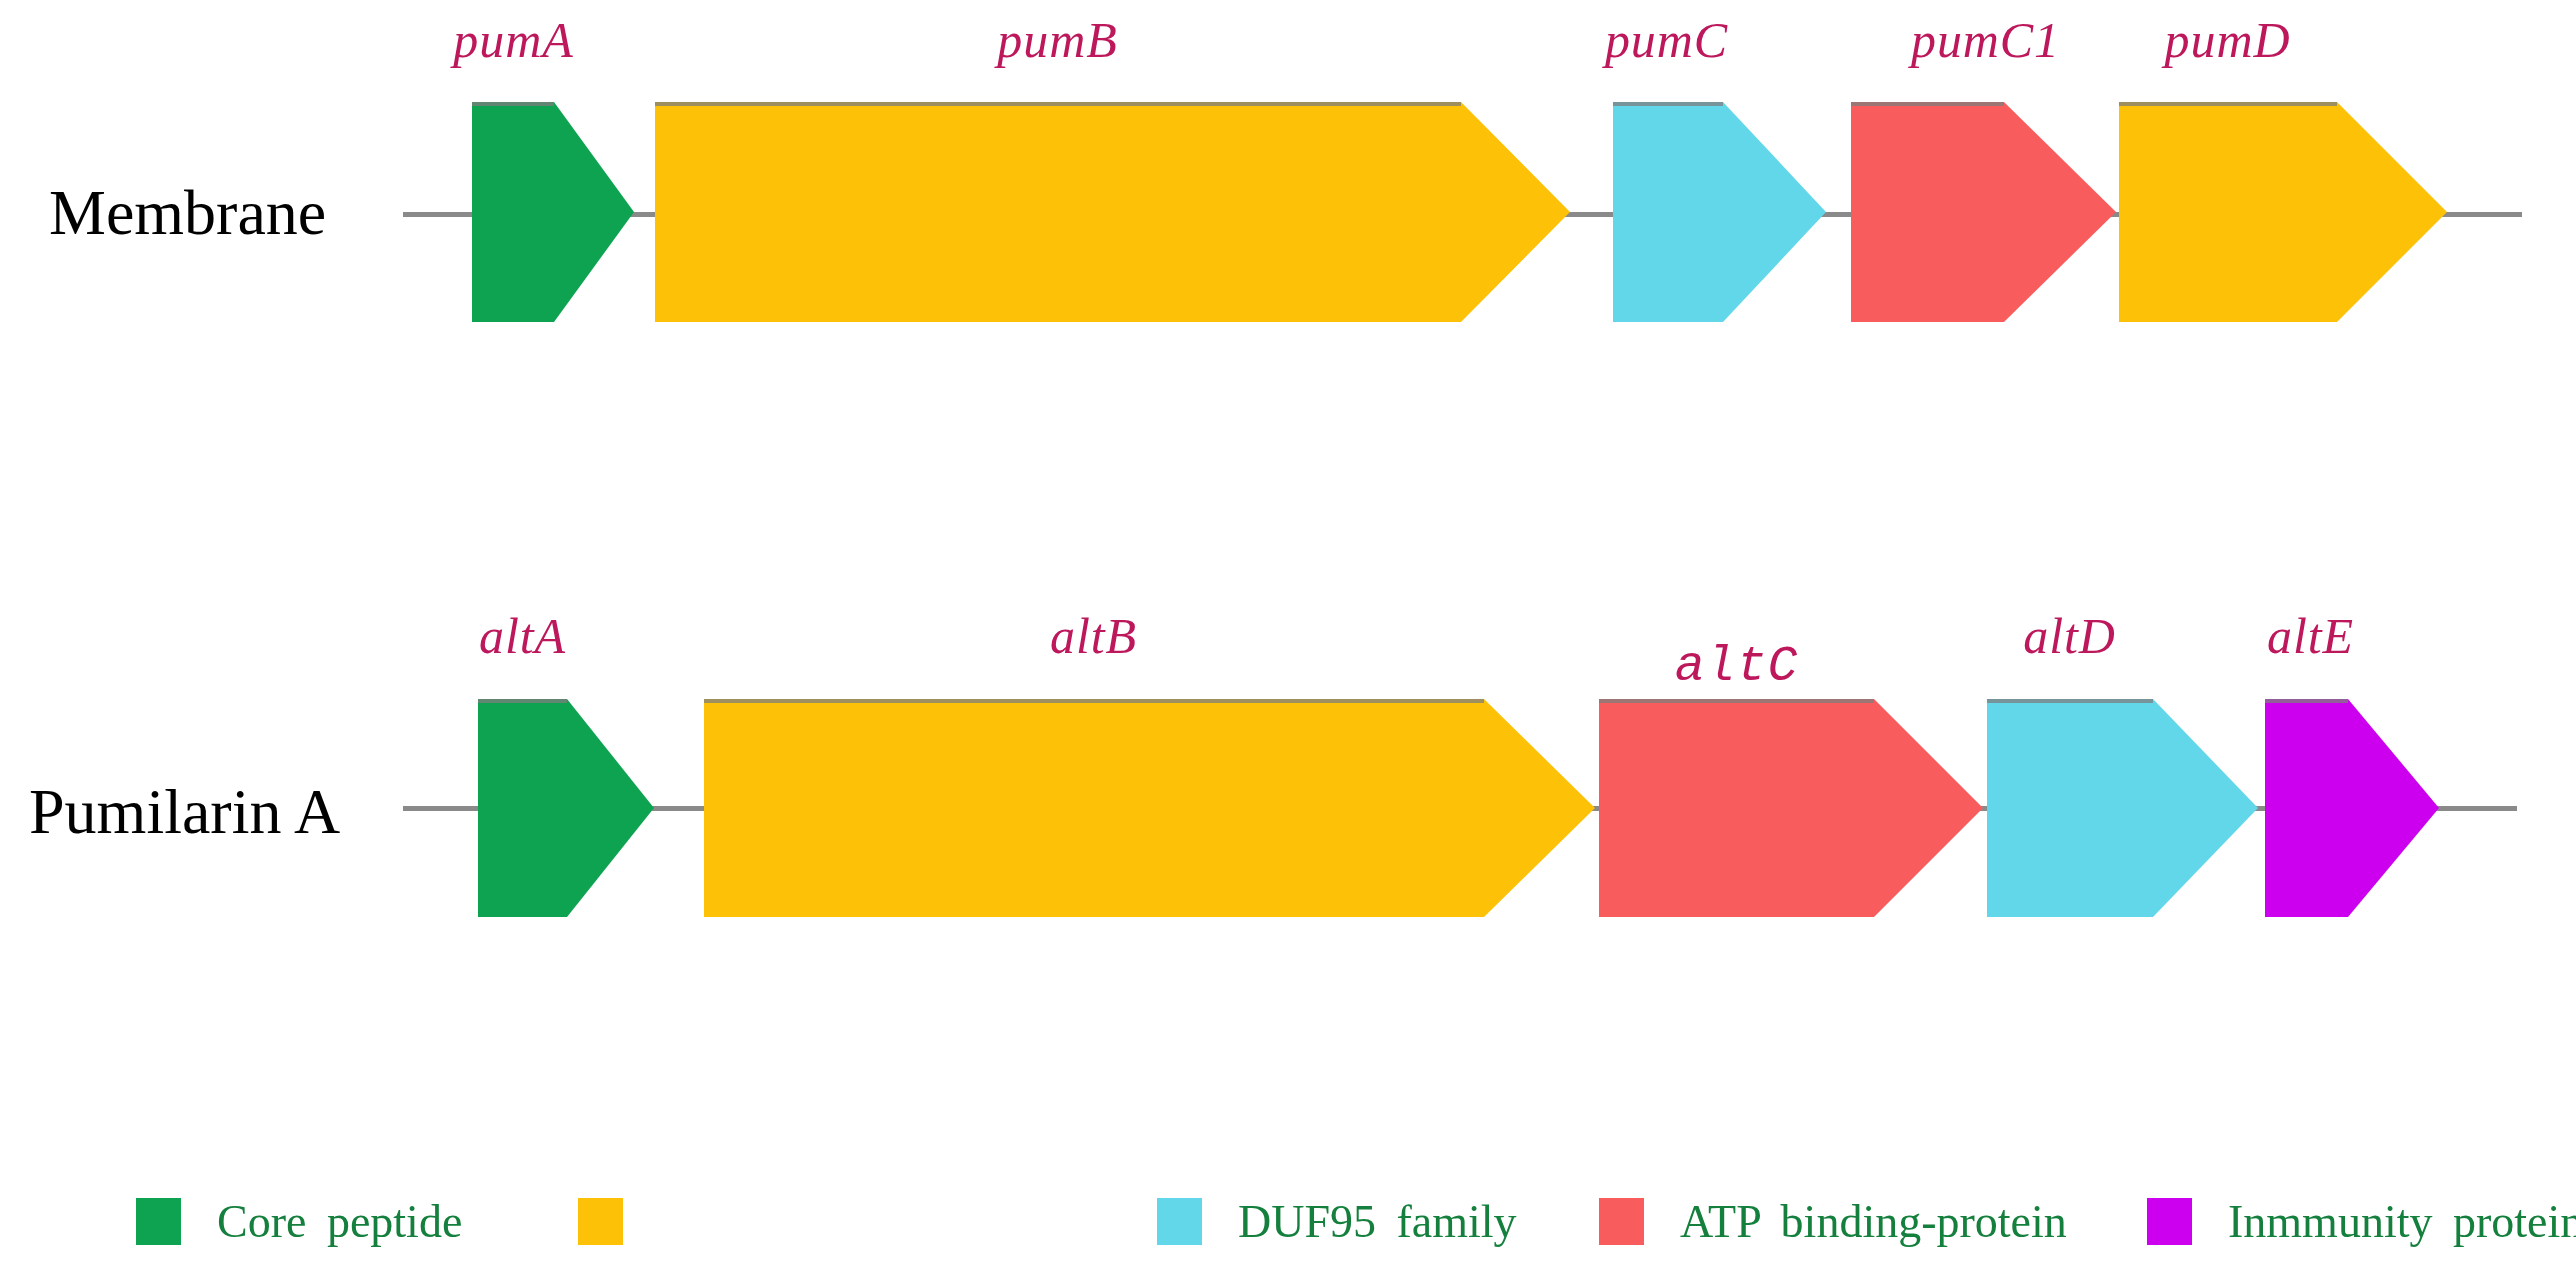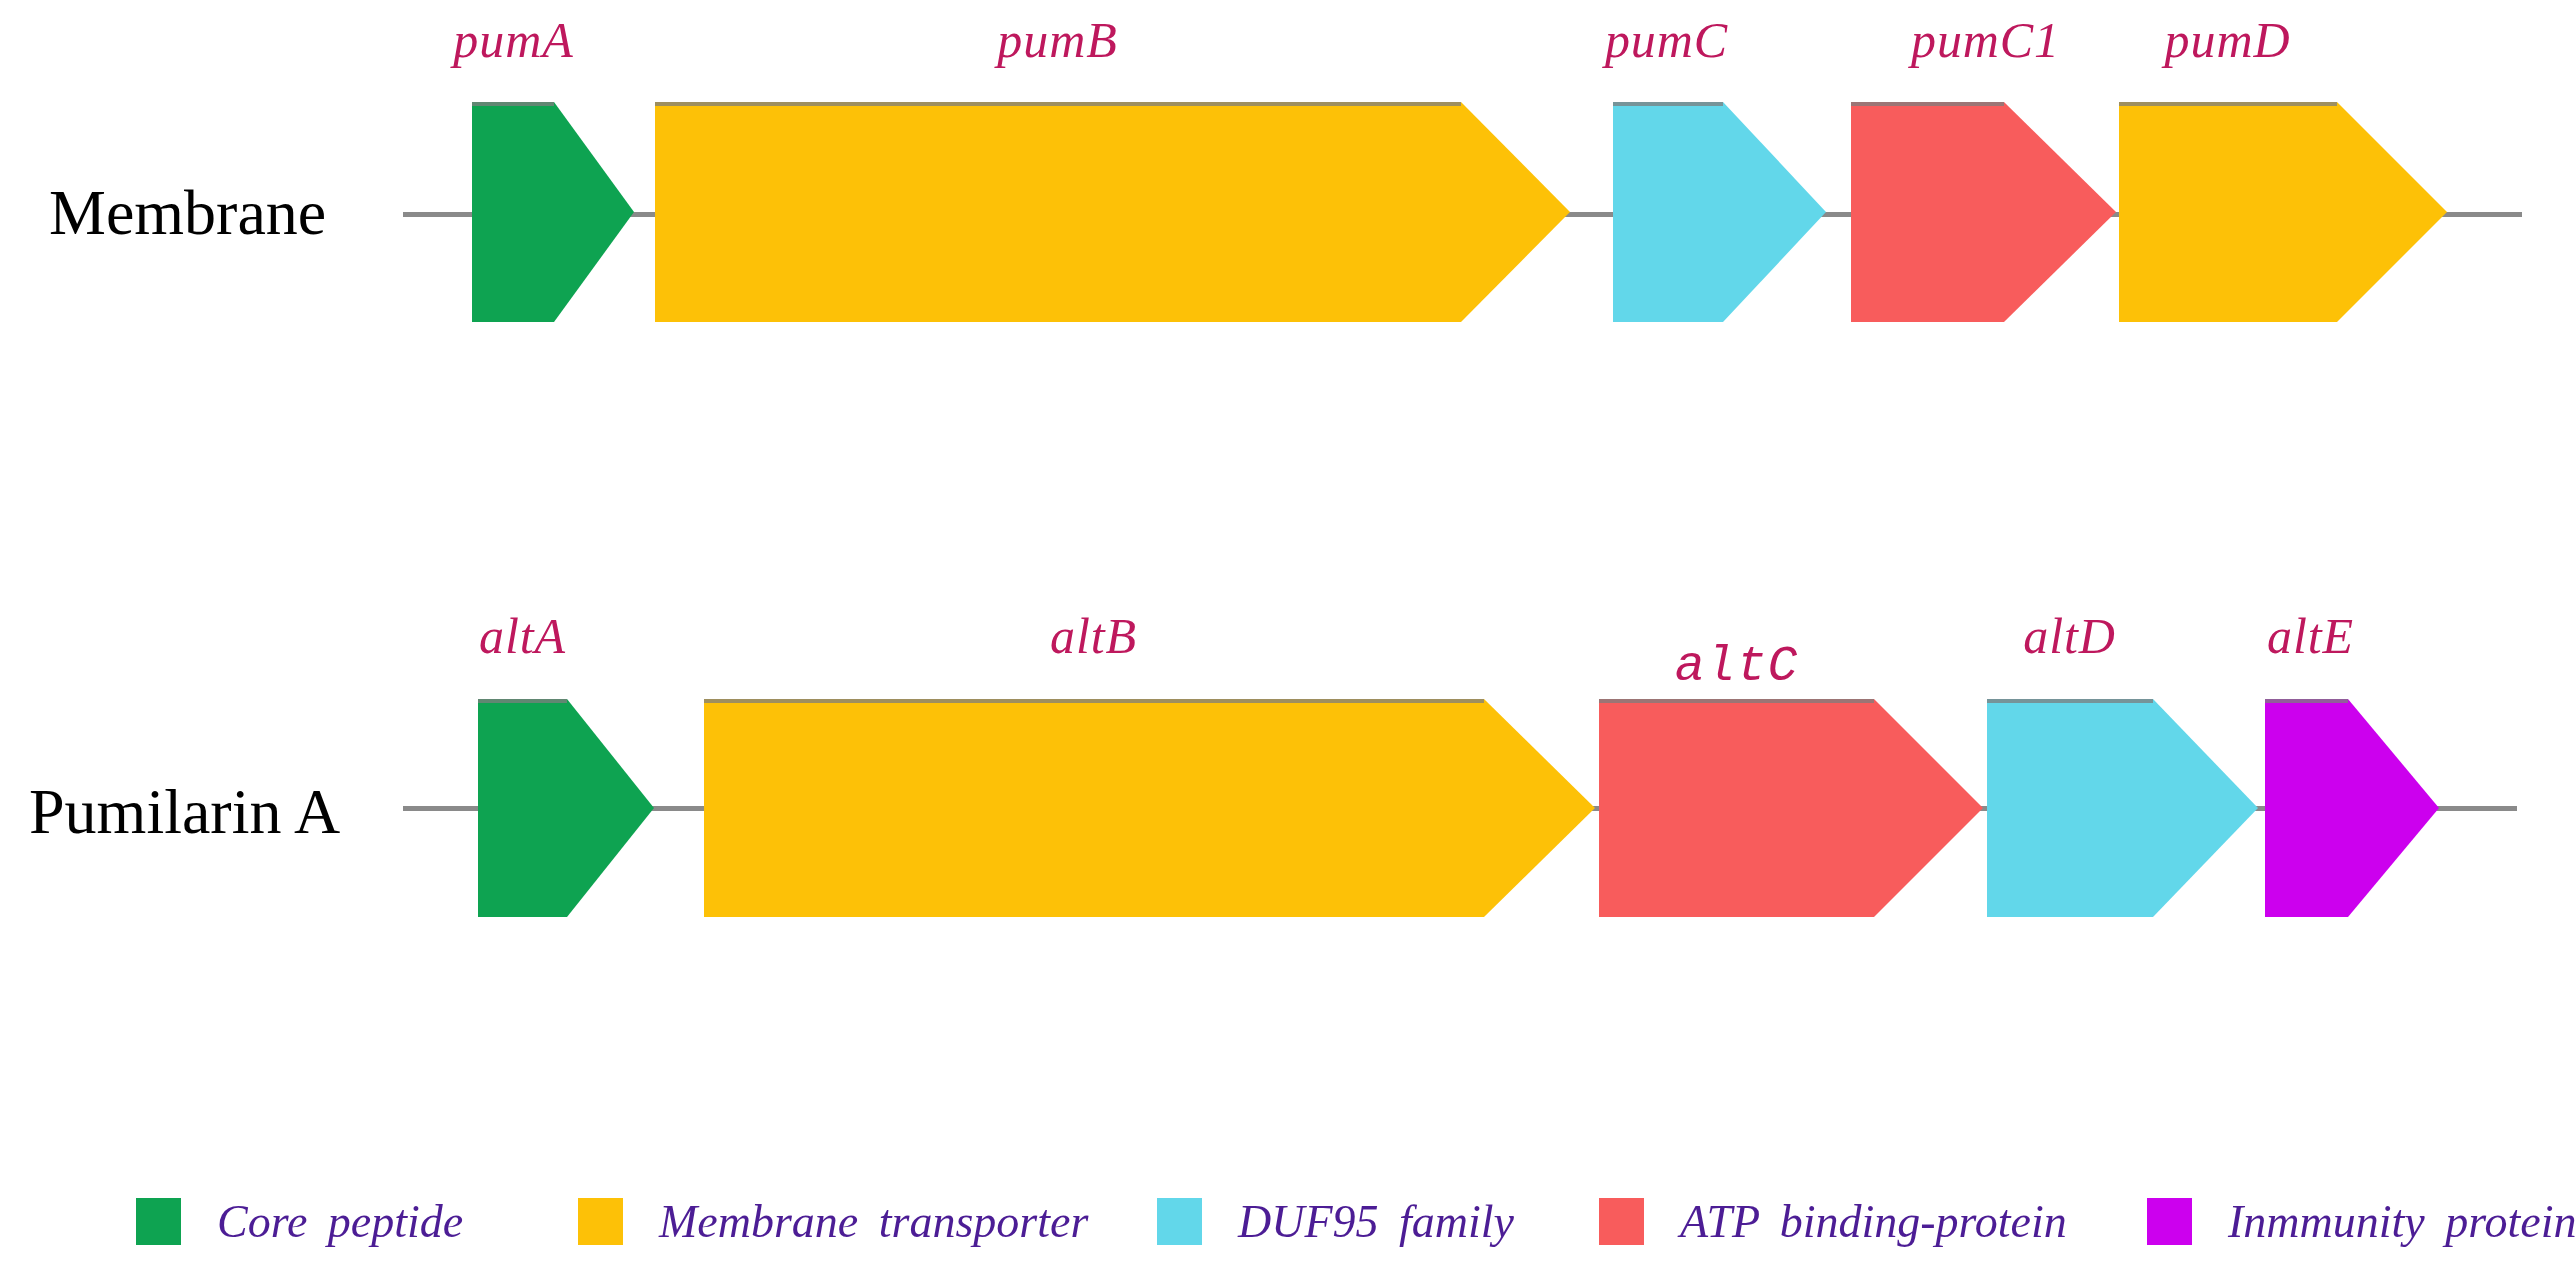--- a/index.html
+++ b/index.html
@@ -56,22 +56,21 @@
   .legend-swatch {
     width: 45px;
     height: 47px;
     flex: 0 0 auto;
   }
   .legend-label {
     font-size: 46px;
     line-height: 1;
     white-space: nowrap;
     word-spacing: 9px;
-    color: #4c1d95;
-    font-style: italic;
+    color: #15803d;
   }
 </style>
 </head>
 <body>
 
 <div class="canvas">
 
   <div class="row-title" style="left:49px; top:176px;">Membrane</div>
 
   <div class="baseline" style="left: 403px; top: 212px; width: 2119px; background: rgb(138, 138, 138);"></div>
@@ -106,21 +105,20 @@
 
   <div class="legend">
 
     <div class="legend-item" style="left:136px;">
       <span class="legend-swatch" style="background: rgb(14, 163, 81);"></span>
       <span class="legend-label">Core peptide</span>
     </div>
 
     <div class="legend-item" style="left:578px;">
       <span class="legend-swatch" style="background: rgb(253, 193, 7);"></span>
-      <span class="legend-label">Membrane transporter</span>
     </div>
 
     <div class="legend-item" style="left:1157px;">
       <span class="legend-swatch" style="background: rgb(98, 215, 234);"></span>
       <span class="legend-label">DUF95 family</span>
     </div>
 
     <div class="legend-item" style="left:1599px;">
       <span class="legend-swatch" style="background: rgb(248, 92, 92);"></span>
       <span class="legend-label">ATP binding-protein</span>

